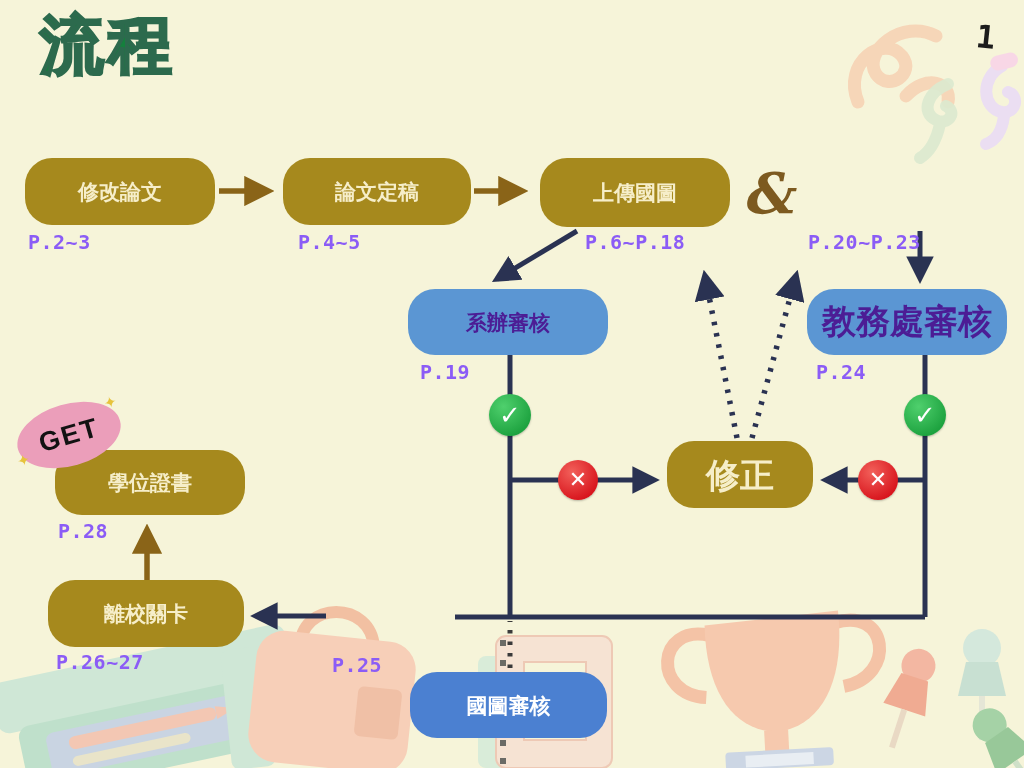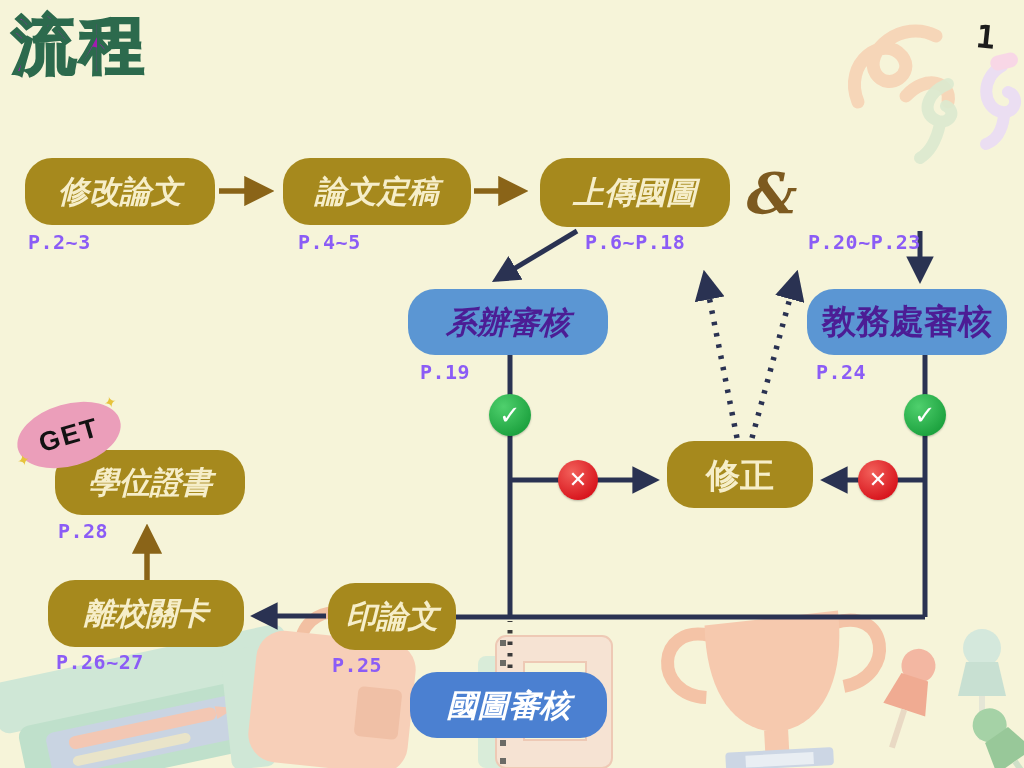--- a/index.html
+++ b/index.html
@@ -4,38 +4,38 @@
 <style>
   html,body{margin:0;padding:0;}
   .stage{
     position:relative;width:1024px;height:768px;overflow:hidden;
     background:#f6f4d9;
     font-family:"Liberation Sans","DejaVu Sans",sans-serif;
   }
   svg.layer{position:absolute;left:0;top:0;width:1024px;height:768px;}
   
   .title{
-    position:absolute;left:12px;top:2px;margin:0;
-    font-size:64px;font-weight:900;color:#a21caf;letter-spacing:4px;
+    position:absolute;left:40px;top:2px;margin:0;
+    font-size:64px;font-weight:900;color:#15803d;letter-spacing:4px;
     -webkit-text-stroke:2.5px #2c6a4d;
   }
   .pagenum{
     position:absolute;left:976px;top:18px;
     font-family:"DejaVu Sans Mono",monospace;
     font-size:32px;font-weight:700;color:#1c1c1c;transform:rotate(6deg);
   }
   
   .node{
     position:absolute;display:flex;align-items:center;justify-content:center;
     border-radius:27px;font-weight:700;white-space:nowrap;line-height:1;
   }
   .olive{background:#a6891d;color:#f6eec9;}
   .blue{background:#5b96d3;color:#4c1d95;}
   .blue2{background:#4b80d1;color:#ffffff;}
-  .fs33{font-size:31px;font-style:italic;} .fs30{font-size:34px;font-family:Liberation Serif, serif;} .fs34{font-size:34px;}
+  .fs33{font-size:21px;} .fs30{font-size:34px;font-family:Liberation Serif, serif;} .fs34{font-size:34px;}
   
   .plabel{
     position:absolute;font-family:"DejaVu Sans Mono",monospace;
     font-size:20px;font-weight:700;color:#8b5cf6;letter-spacing:0.5px;
   }
   .amp{
     position:absolute;left:739px;top:160px;width:66px;height:66px;
     display:flex;align-items:center;justify-content:center;
     font-size:56px;font-weight:900;color:#7d5a20;
     font-family:"DejaVu Serif",serif;font-style:italic;
@@ -173,21 +173,20 @@
   <div class="node olive fs33" style="left:540px;top:158px;width:190px;height:69px;">上傳國圖</div>
   <div class="amp">&amp;</div>
 
   <div class="node blue fs33" style="left:408px;top:289px;width:200px;height:66px;">系辦審核</div>
   <div class="node blue fs30" style="left:807px;top:289px;width:200px;height:66px;">教務處審核</div>
 
   <div class="node olive fs34" style="left:667px;top:441px;width:146px;height:67px;">修正</div>
 
   <div class="node olive fs33" style="left:55px;top:450px;width:190px;height:65px;">學位證書</div>
   <div class="node olive fs33" style="left:48px;top:580px;width:196px;height:67px;">離校關卡</div>
-  <div class="node olive fs33" style="left:328px;top:583px;width:128px;height:67px;">印論文</div>
   <div class="node blue2 fs33" style="left:410px;top:672px;width:197px;height:66px;">國圖審核</div>
 
   <div class="plabel" style="left:28px;top:230px;">P.2~3</div>
   <div class="plabel" style="left:298px;top:230px;">P.4~5</div>
   <div class="plabel" style="left:585px;top:230px;">P.6~P.18</div>
   <div class="plabel" style="left:808px;top:230px;">P.20~P.23</div>
   <div class="plabel" style="left:420px;top:360px;">P.19</div>
   <div class="plabel" style="left:816px;top:360px;">P.24</div>
   <div class="plabel" style="left:58px;top:519px;">P.28</div>
   <div class="plabel" style="left:56px;top:650px;">P.26~27</div>

